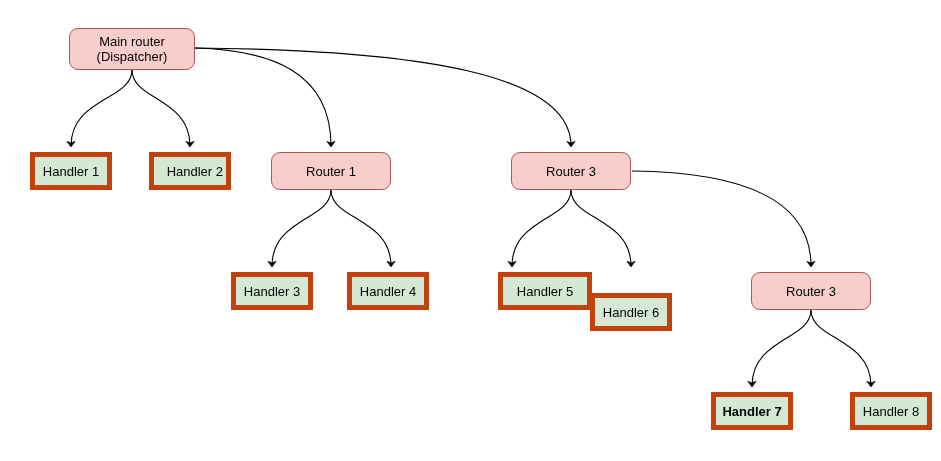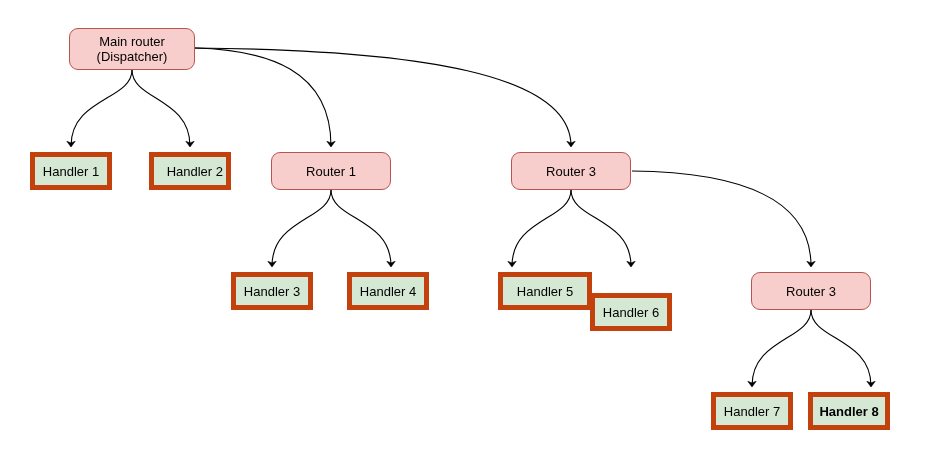--- a/index.html
+++ b/index.html
@@ -84,17 +84,17 @@
 (Dispatcher)</span></div>
       <div class="node node-handler" style="left: 30px; top: 152px; width: 82px; height: 38px;"><span class="node-label">Handler 1</span></div>
       <div class="node node-handler" style="left: 149px; top: 152px; width: 82px; height: 38px; text-align: right;"><span class="node-label">Handler 2</span></div>
       <div class="node node-router" style="left: 271px; top: 152px; width: 120px; height: 38px;"><span class="node-label">Router 1</span></div>
       <div class="node node-router" style="left: 511px; top: 152px; width: 120px; height: 38px;"><span class="node-label">Router 3</span></div>
       <div class="node node-handler" style="left: 231px; top: 272px; width: 82px; height: 38px;"><span class="node-label">Handler 3</span></div>
       <div class="node node-handler" style="left: 347px; top: 272px; width: 82px; height: 38px;"><span class="node-label">Handler 4</span></div>
       <div class="node node-handler" style="left: 498px; top: 272px; width: 94px; height: 38px;"><span class="node-label">Handler 5</span></div>
       <div class="node node-handler" style="left: 590px; top: 272px; width: 82px; height: 38px; margin-top: 21px;"><span class="node-label">Handler 6</span></div>
       <div class="node node-router" style="left: 751px; top: 272px; width: 120px; height: 38px; align-items: center;"><span class="node-label">Router 3</span></div>
-      <div class="node node-handler" style="left: 711px; top: 392px; width: 82px; height: 38px;"><span class="node-label">Handler 7</span></div>
-      <div class="node node-handler" style="left: 808px; top: 392px; width: 82px; height: 38px; font-weight: bold;"><span class="node-label">Handler 8</span></div>
+      <div class="node node-handler" style="left: 711px; top: 392px; width: 82px; height: 38px; font-weight: bold;"><span class="node-label">Handler 7</span></div>
+      <div class="node node-handler" style="left: 850px; top: 392px; width: 82px; height: 38px;"><span class="node-label">Handler 8</span></div>
     </div>
 
 </div>
 
 </body></html>

